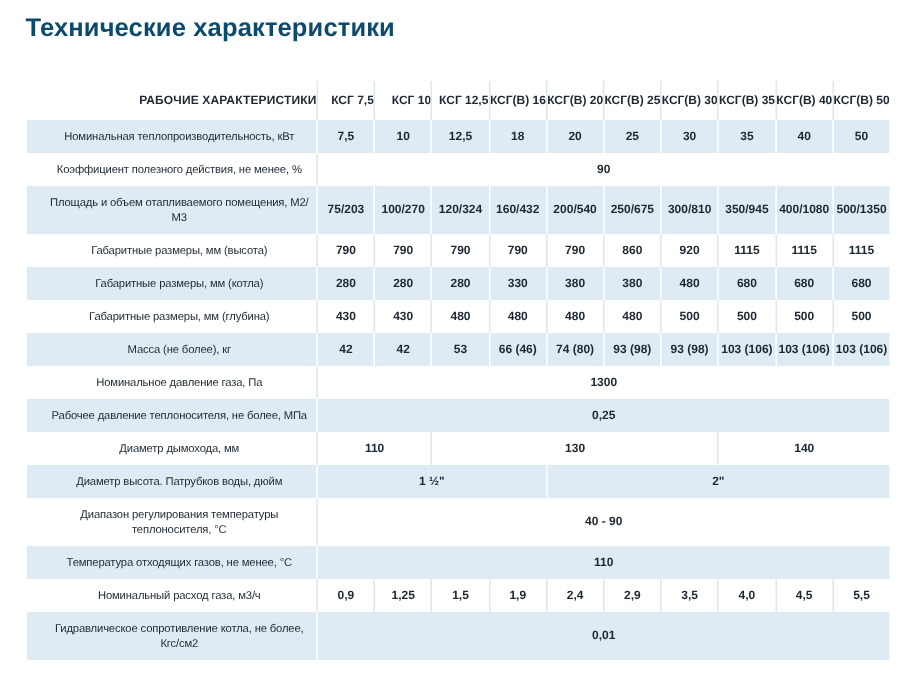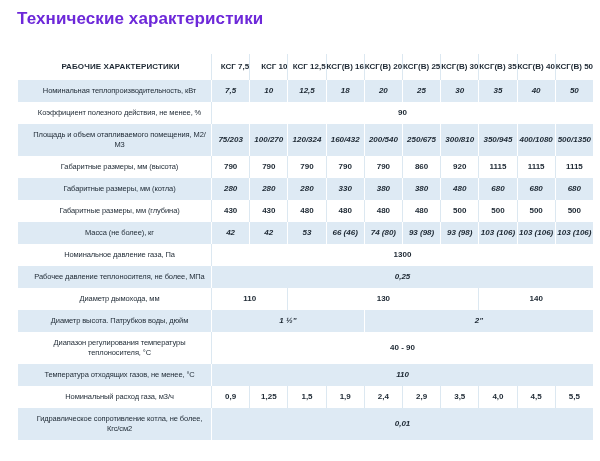--- a/index.html
+++ b/index.html
@@ -13,21 +13,21 @@
     width: 600px; height: 461px;
     background: #ffffff;
     font-family: "Liberation Sans", sans-serif;
     color: var(--text);
     overflow: hidden;
   }
   h1.page-title {
     font-size: 17px;
     line-height: 20px;
     margin: 9px 0 16px 17px;
-    color: #6d28d9;
+    color: #0c4a6e;
     font-weight: bold;
     letter-spacing: 0.1px;
   }
   table.specs {
     border-collapse: separate;
     border-spacing: 0;
     table-layout: fixed;
     width: 575px;
     margin: 25px 0 0 18px;
   }
@@ -37,21 +37,21 @@
     font-size: 8px;
     line-height: 10px;
     font-weight: bold;
     text-align: right;
     padding: 8px 0;
     border-left: 1px solid var(--divider);
     white-space: nowrap;
     overflow: hidden;
   }
   thead th.lbl {
-    text-align: center;
+    text-align: right;
     padding-left: 12px;
     border-left: none;
     letter-spacing: 0.1px;
   }
   tbody td.val {
     font-size: 8px;
     line-height: 10px;
     text-align: center;
     font-weight: bold;
     padding: 6px 0;
@@ -62,21 +62,21 @@
   tbody td.lbl {
     font-size: 7.5px;
     line-height: 10px;
     text-align: center;
     font-weight: normal;
     letter-spacing: -0.1px;
     padding: 6px 2px 6px 12px;
     border-left: none;
   }
   tr.alt { background: var(--accent-row); }
-  tr.alt td.val { border-left-color: #ffffff; font-style: italic; }
+  tr.alt td.val { border-left-color: #ffffff; }
 </style>
 </head>
 <body>
 
 <div class="page">
   <h1 class="page-title">Технические характеристики</h1>
 
   <table class="specs">
     <colgroup>
       <col class="c-label">

